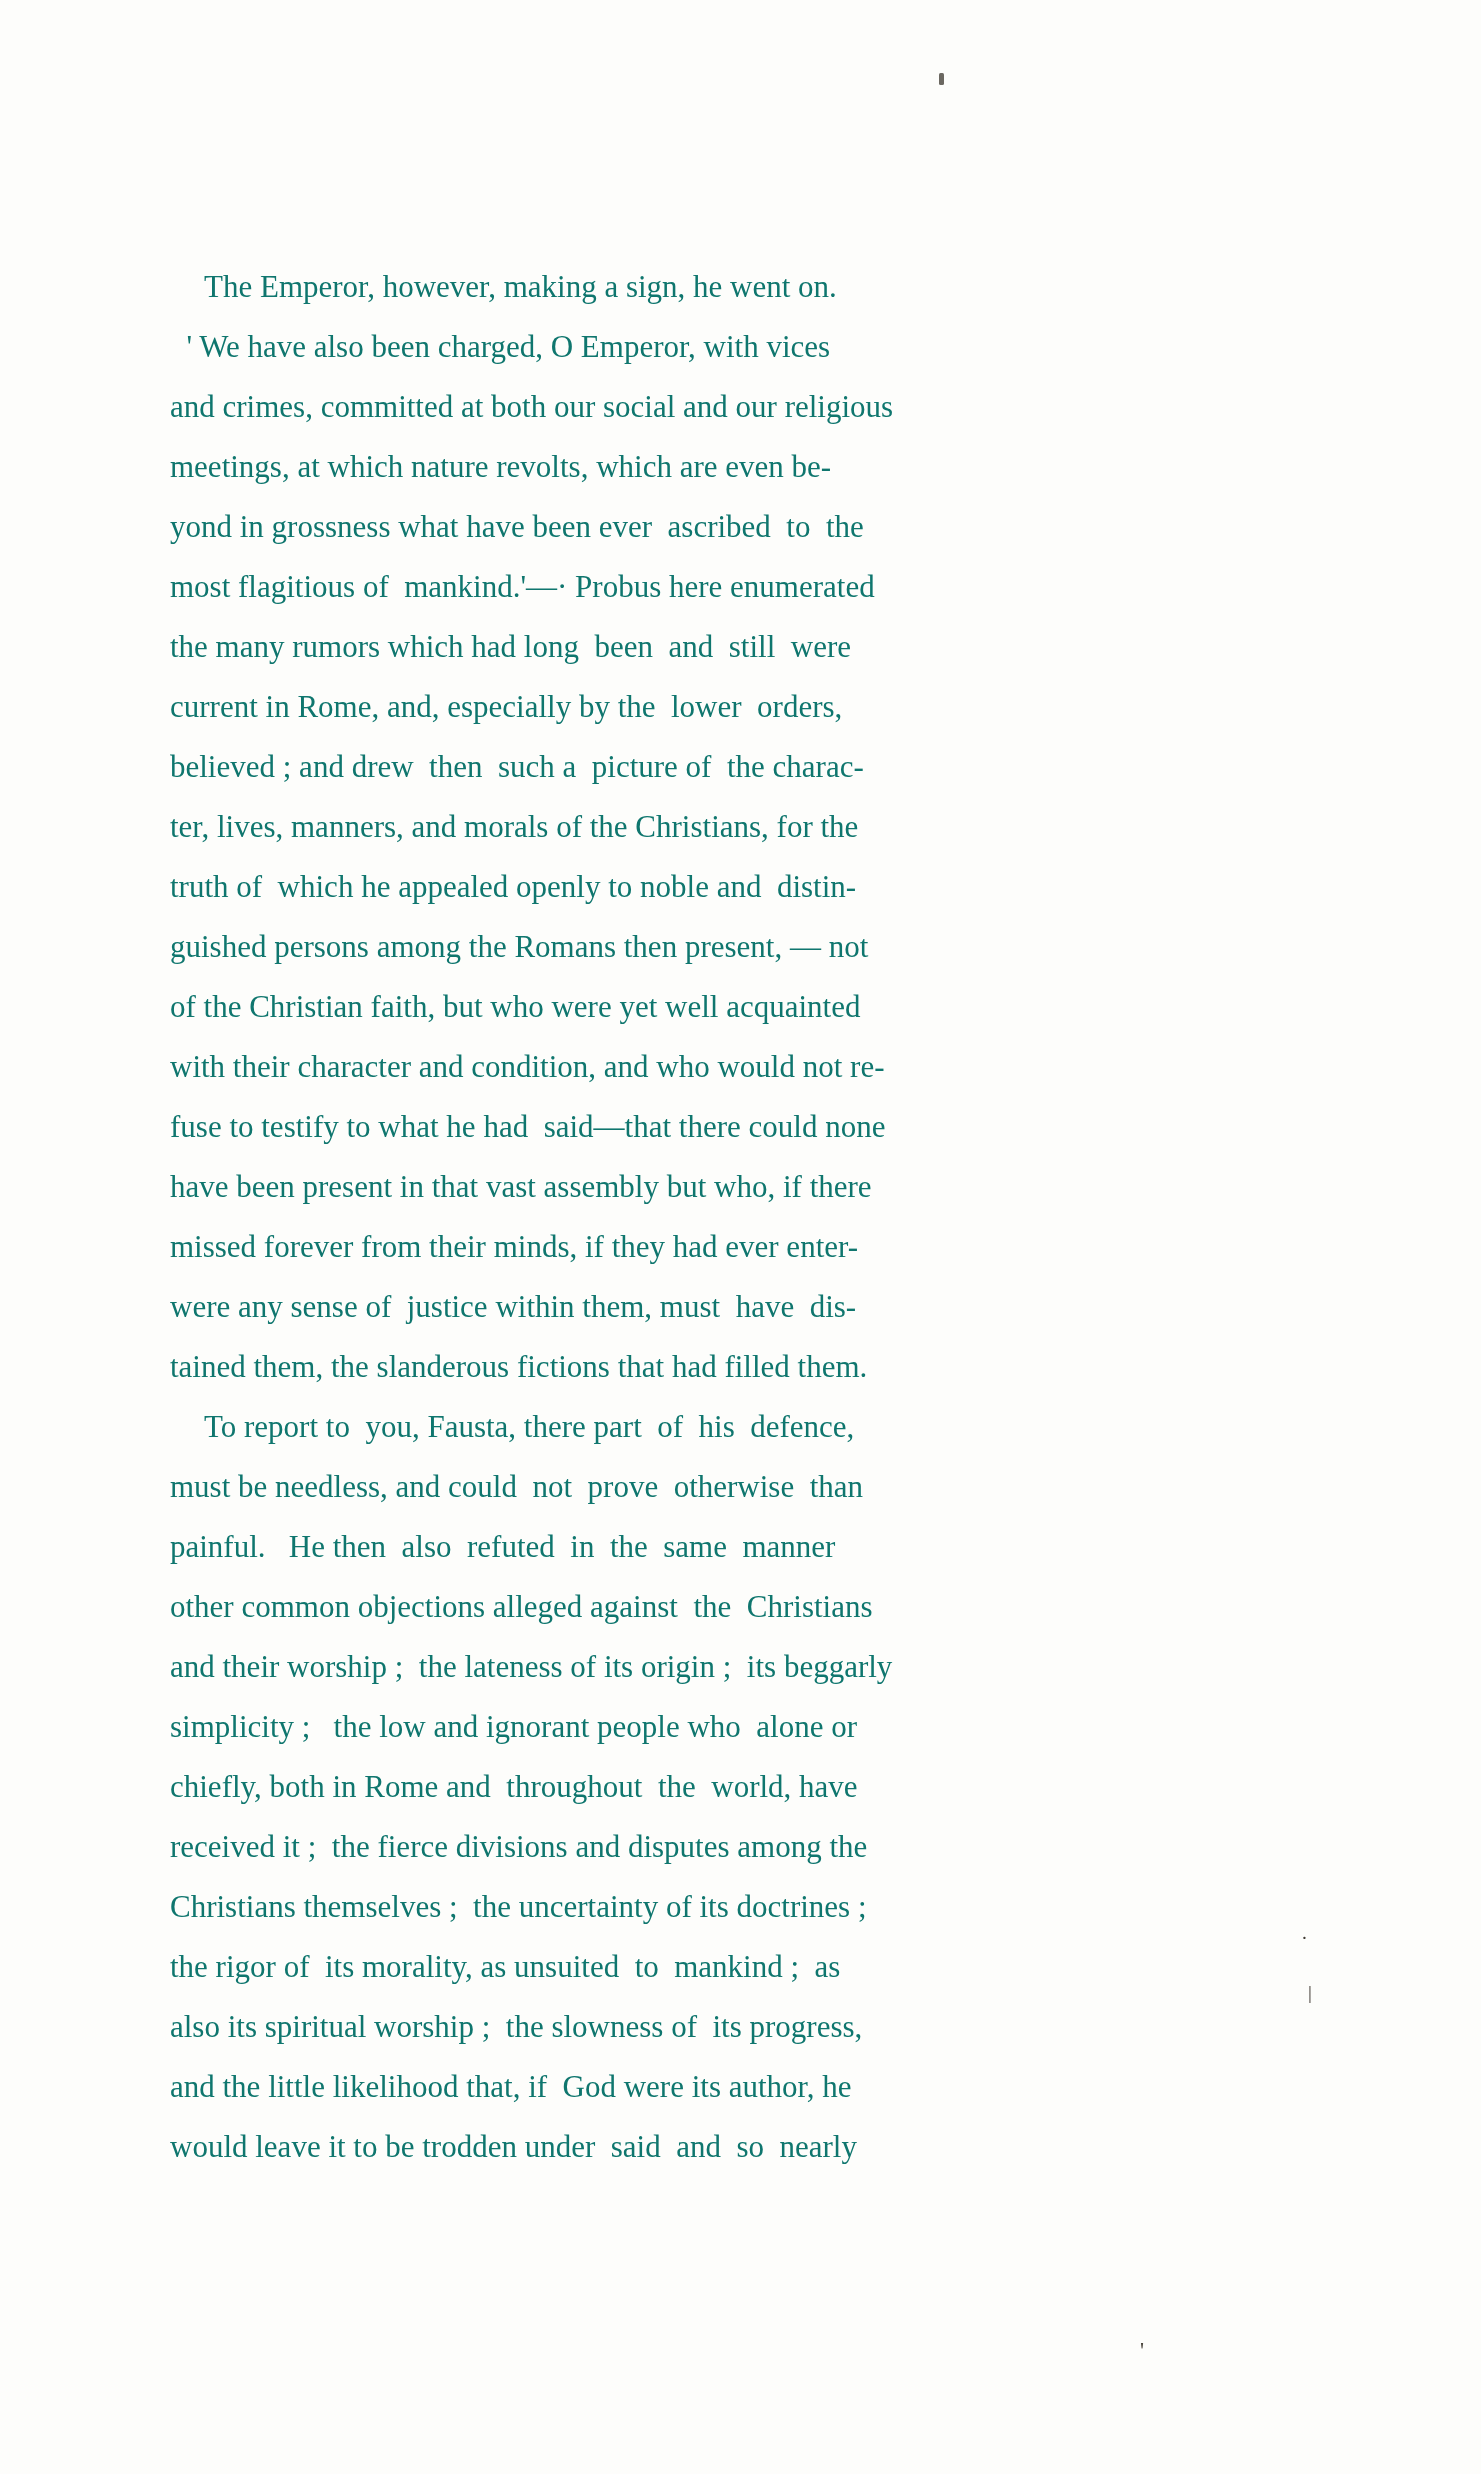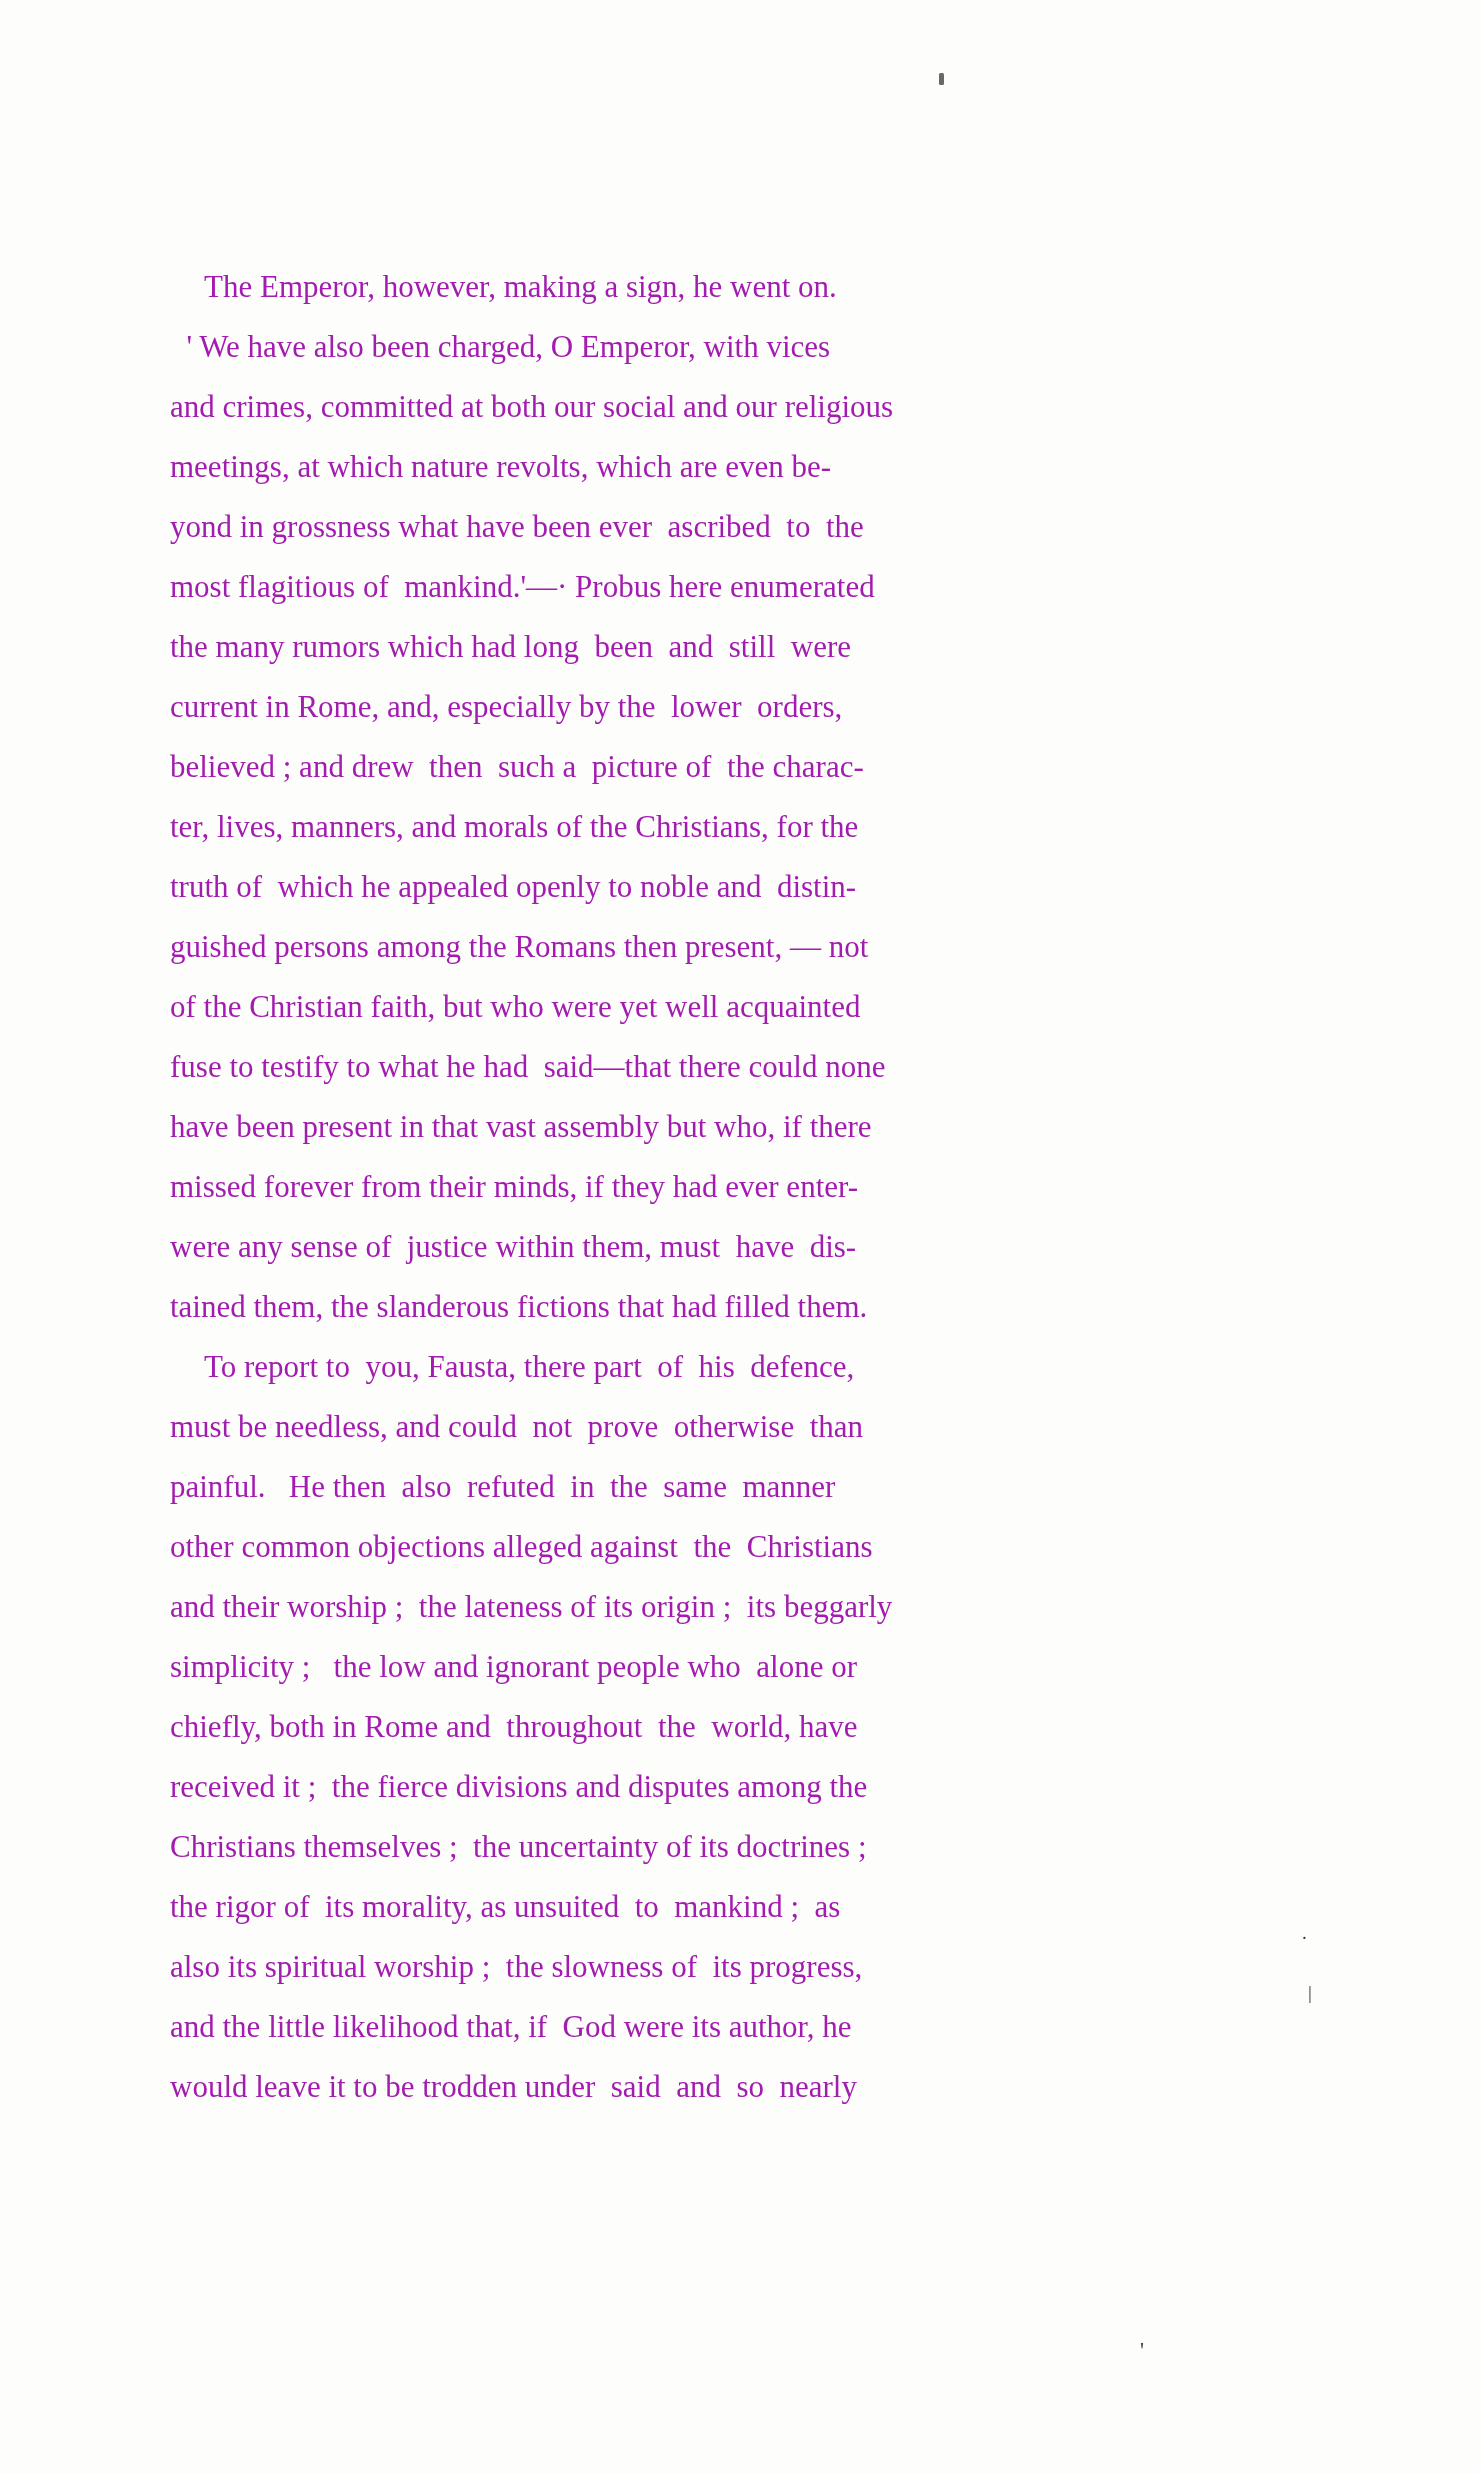--- a/index.html
+++ b/index.html
@@ -74,21 +74,21 @@
     display: inline-block;
     width: 16.4px;
   }
   .line {
     display: block;
     white-space: pre;
   }
   .para-block {
     font-size: 31px;
     line-height: 60px;
-    color: #a21caf;
+    color: #0f766e;
   }
   .edge-mark {
     position: absolute;
     color: #3f3a33;
     font-size: 19.4px;
   }
 </style>
 </head>
 <body>
 
@@ -109,20 +109,21 @@
       <span class="line">meetings, at which nature revolts, which are even be-</span>
       <span class="line">yond in grossness what have been ever  ascribed  to  the</span>
       <span class="line">most flagitious of  mankind.'—· Probus here enumerated</span>
       <span class="line">the many rumors which had long  been  and  still  were</span>
       <span class="line">current in Rome, and, especially by the  lower  orders,</span>
       <span class="line">believed ; and drew  then  such a  picture of  the charac-</span>
       <span class="line">ter, lives, manners, and morals of the Christians, for the</span>
       <span class="line">truth of  which he appealed openly to noble and  distin-</span>
       <span class="line">guished persons among the Romans then present, — not</span>
       <span class="line">of the Christian faith, but who were yet well acquainted</span>
+      <span class="line">with their character and condition, and who would not re-</span>
       <span class="line">fuse to testify to what he had  said—that there could none</span>
       <span class="line">have been present in that vast assembly but who, if there</span>
       <span class="line">missed forever from their minds, if they had ever enter-</span>
       <span class="line">were any sense of  justice within them, must  have  dis-</span>
       <span class="line">tained them, the slanderous fictions that had filled them.</span>
     </div>
 
     <div class="para-block">
       <span class="line"><span class="indent-lg"></span><span>To report to  you, Fausta, there part  of  his  defence,</span></span>
       <span class="line">must be needless, and could  not  prove  otherwise  than</span>

